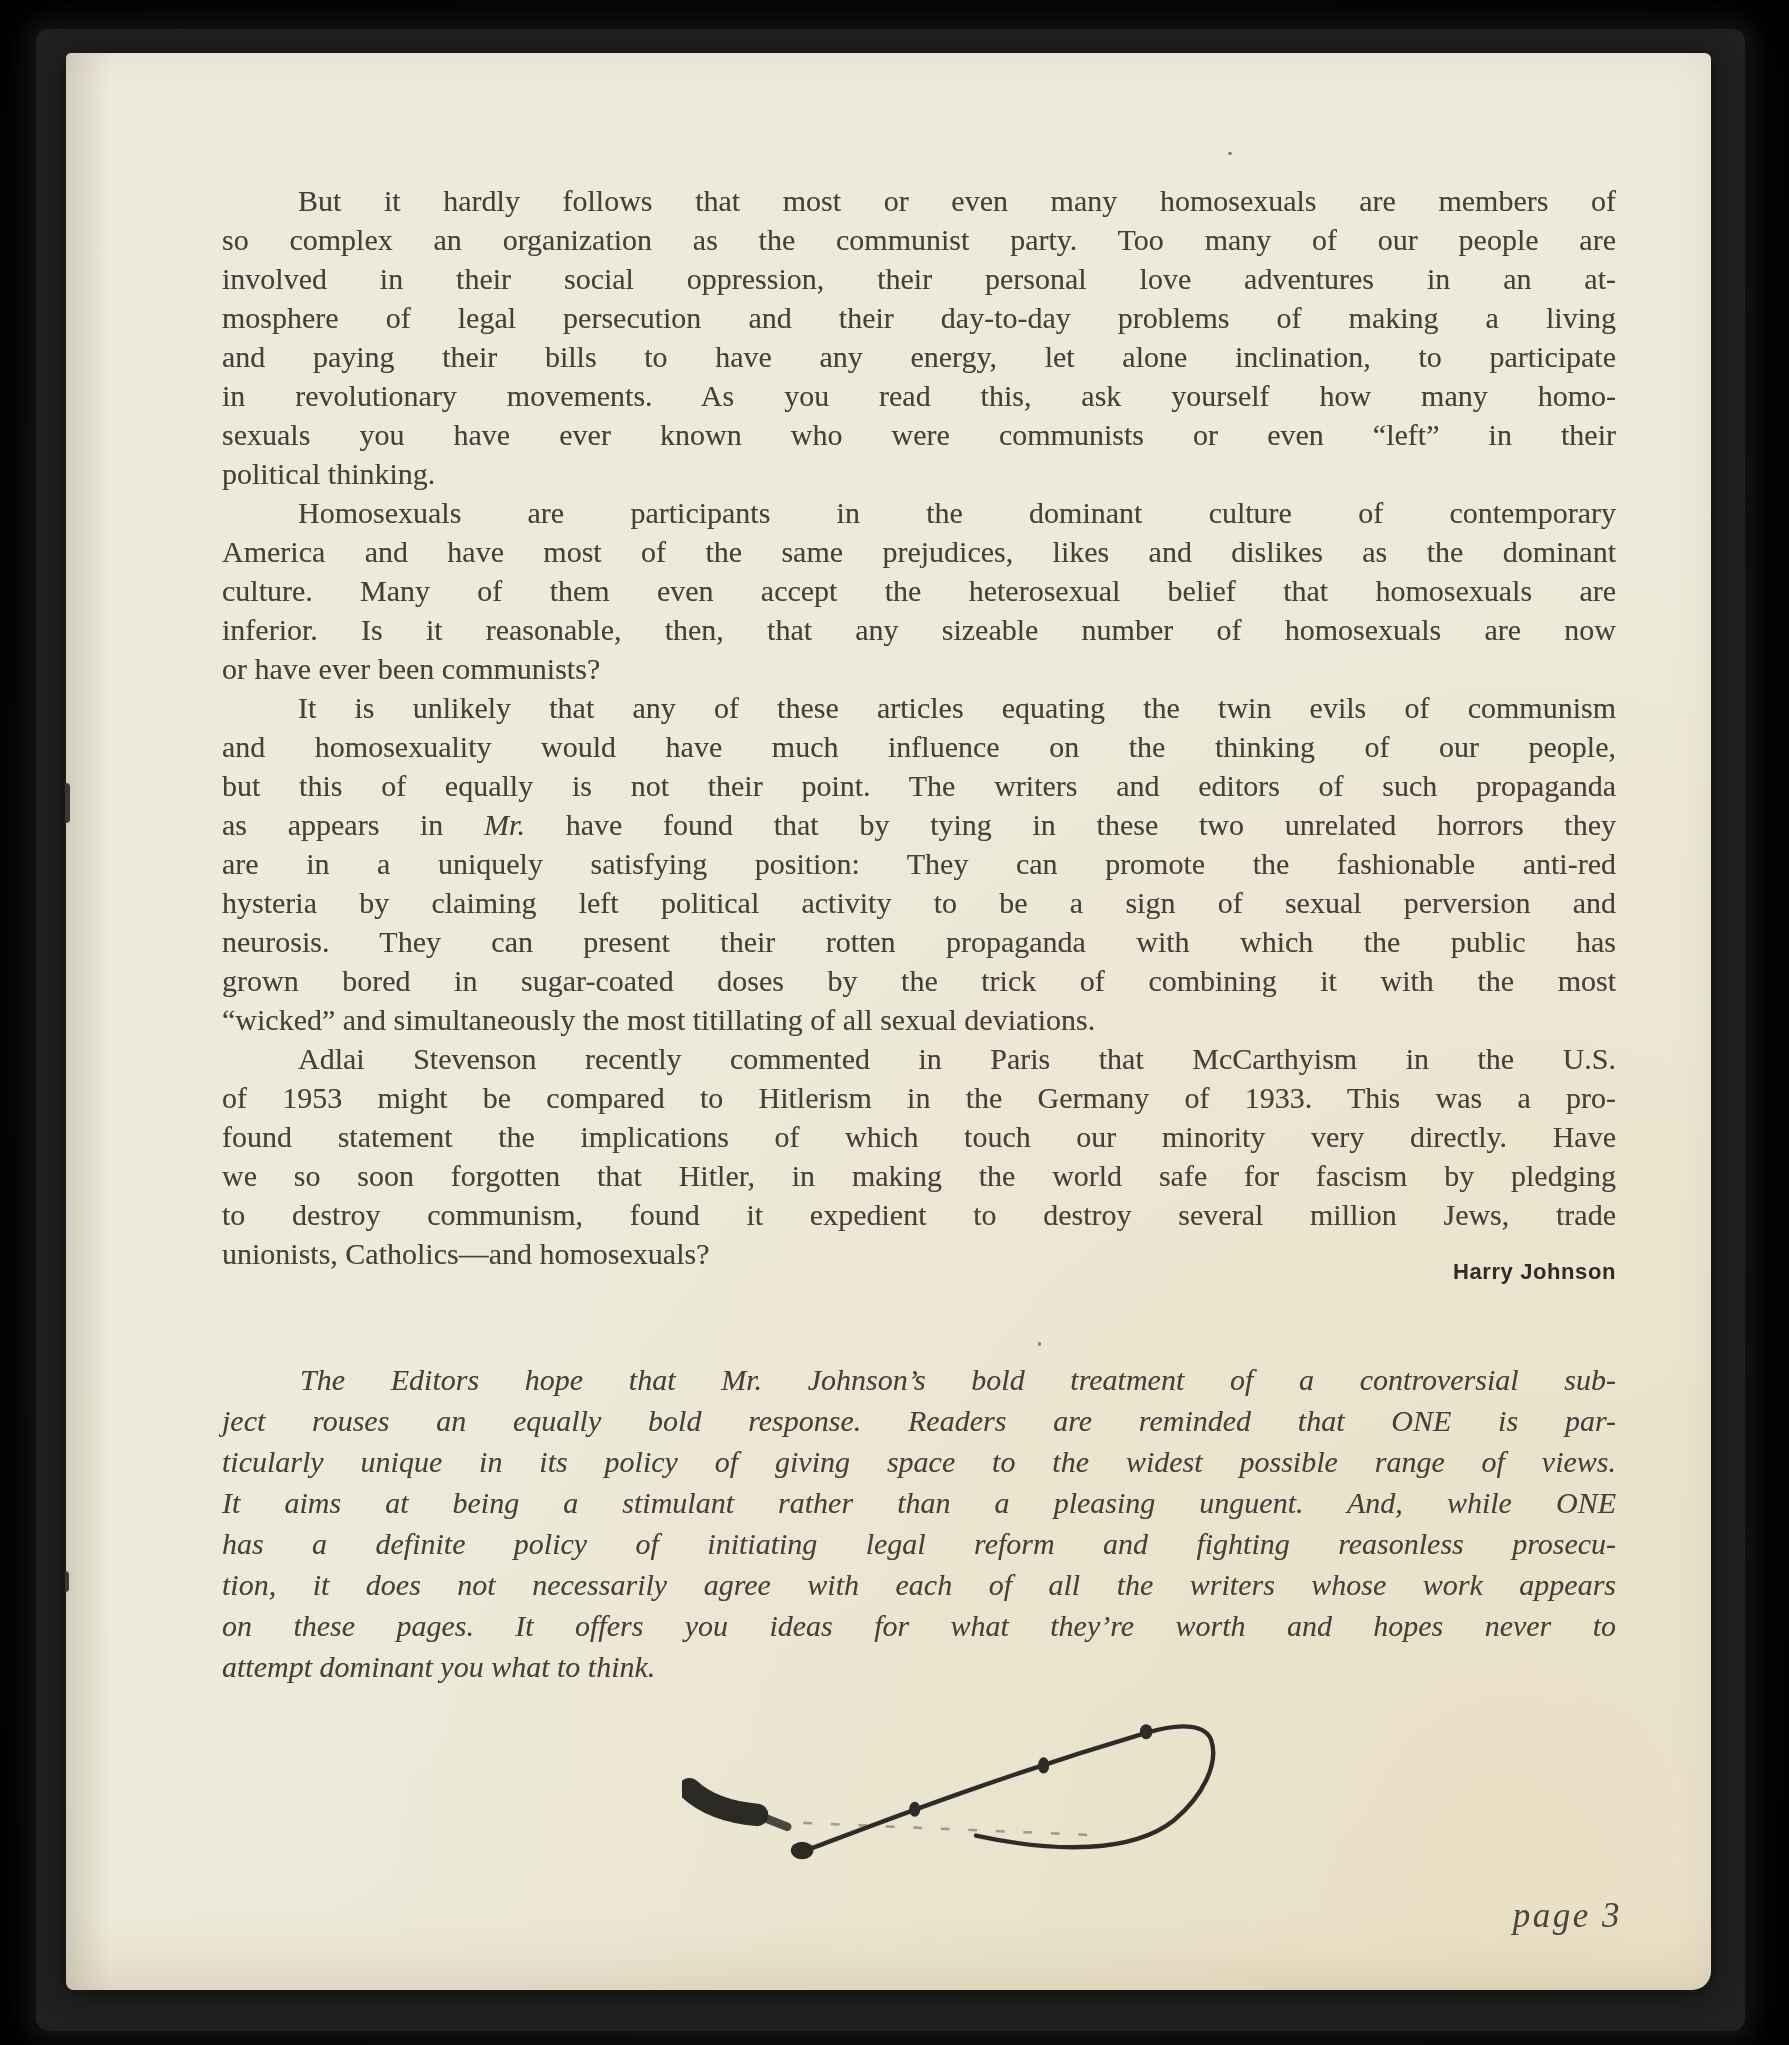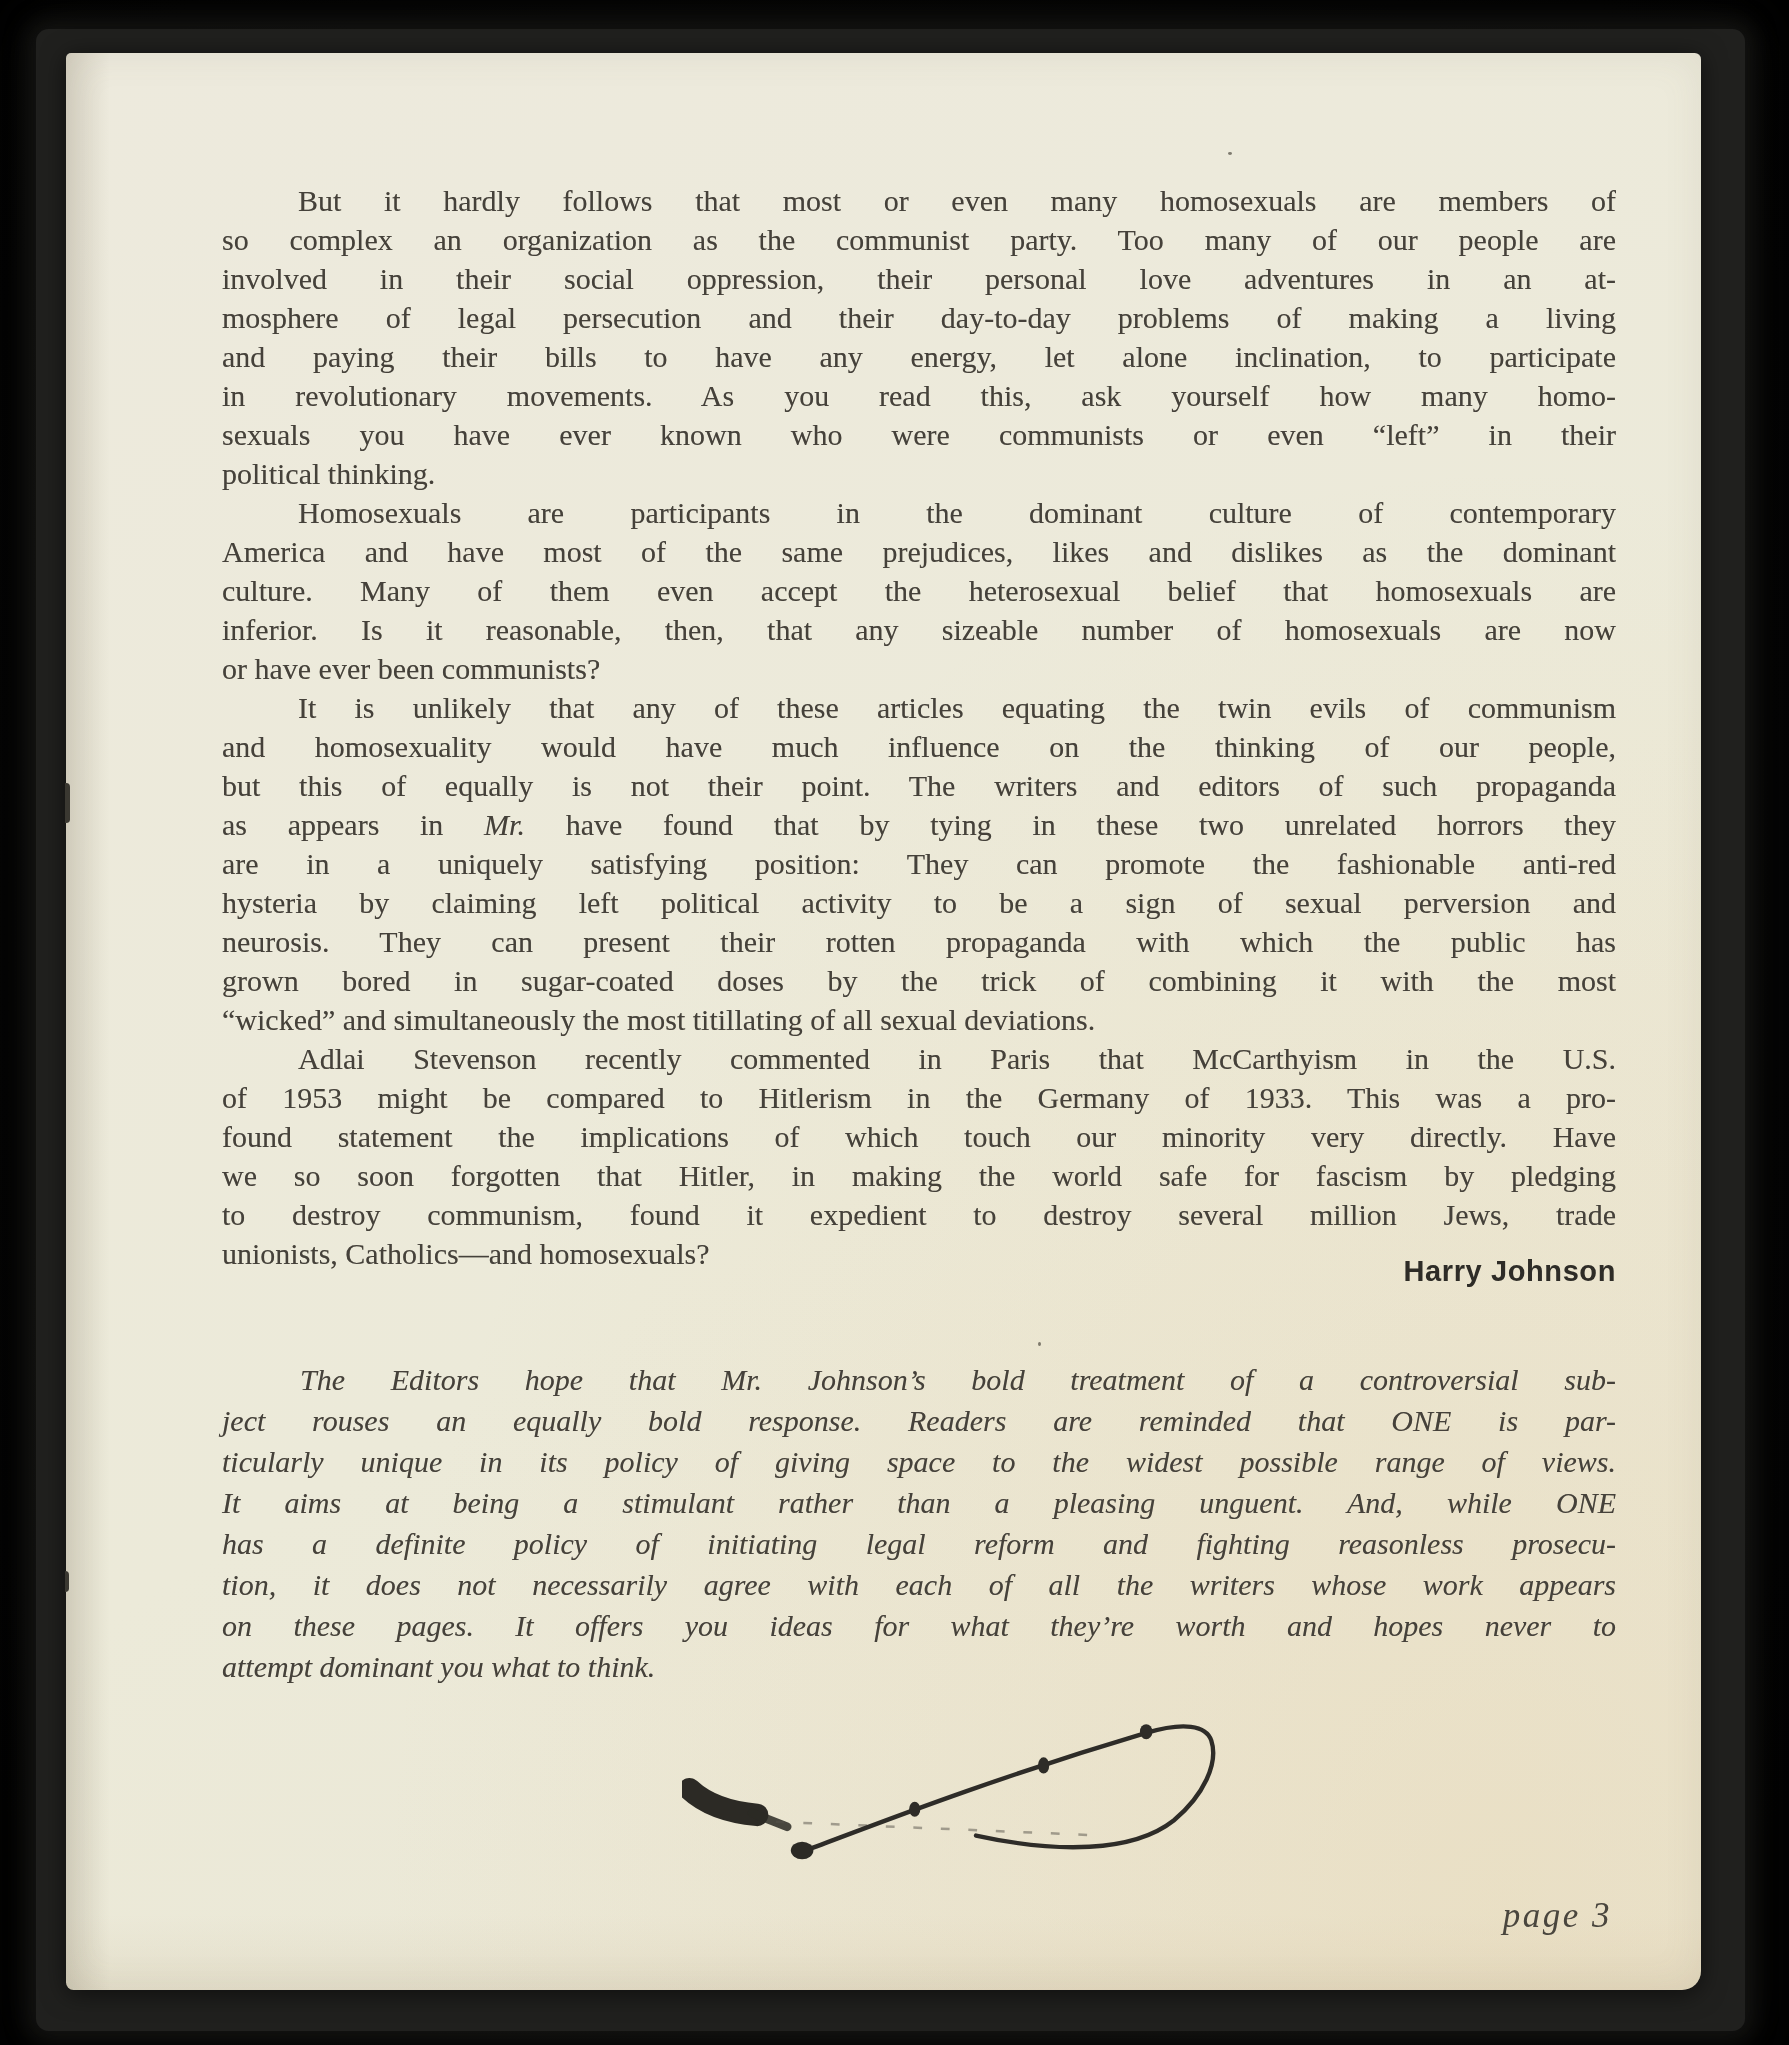--- a/index.html
+++ b/index.html
@@ -17,34 +17,35 @@
   }
   .paper{
     position:absolute;left:66px;top:53px;width:1635px;height:1937px;
     background:
       radial-gradient(ellipse at 88% 96%, rgba(231,206,160,0.30), rgba(231,206,160,0) 55%),
       linear-gradient(to right, rgba(160,152,132,0.30) 0px, rgba(160,152,132,0) 44px),
       linear-gradient(to top, rgba(200,186,156,0.22) 0px, rgba(200,186,156,0) 75px),
       linear-gradient(150deg, #edeadd 0%, #ecead9 55%, #eae6d4 100%);
     border-radius:5px 6.3px 19px 7.5px;
     box-shadow:inset 0 0 38px rgba(110,100,80,0.10), 0 3.8px 25px rgba(0,0,0,0.55);
+    padding-left:10px;
   }
   .content{position:absolute;left:156px;top:128px;width:1394px;}
   .body-line{
     font-size:30px;line-height:39px;color:#45413a;
     text-align:justify;text-align-last:justify;
     text-shadow:0 0 0.6px rgba(69,65,58,0.35);
     white-space:normal;
   }
   .body-line.last{text-align-last:left;}
   .body-line.indent{text-indent:76px;}
   .body-line em{font-style:italic;}
   .byline{
     font-family:"Liberation Sans", sans-serif;font-weight:bold;
-    font-size:29px;line-height:39px;color:#2e2c27;
+    font-size:22px;line-height:39px;color:#2e2c27;
     text-align:right;margin-top:-21px;letter-spacing:0.6px;
   }
   .note-block{margin-top:68px;}
   .note-line{
     font-style:italic;font-size:30px;line-height:41px;color:#45413a;
     text-align:justify;text-align-last:justify;
     text-shadow:0 0 0.6px rgba(69,65,58,0.3);
     font-family:Liberation Serif, serif;
   }
   .note-line.last{text-align-last:left;}

